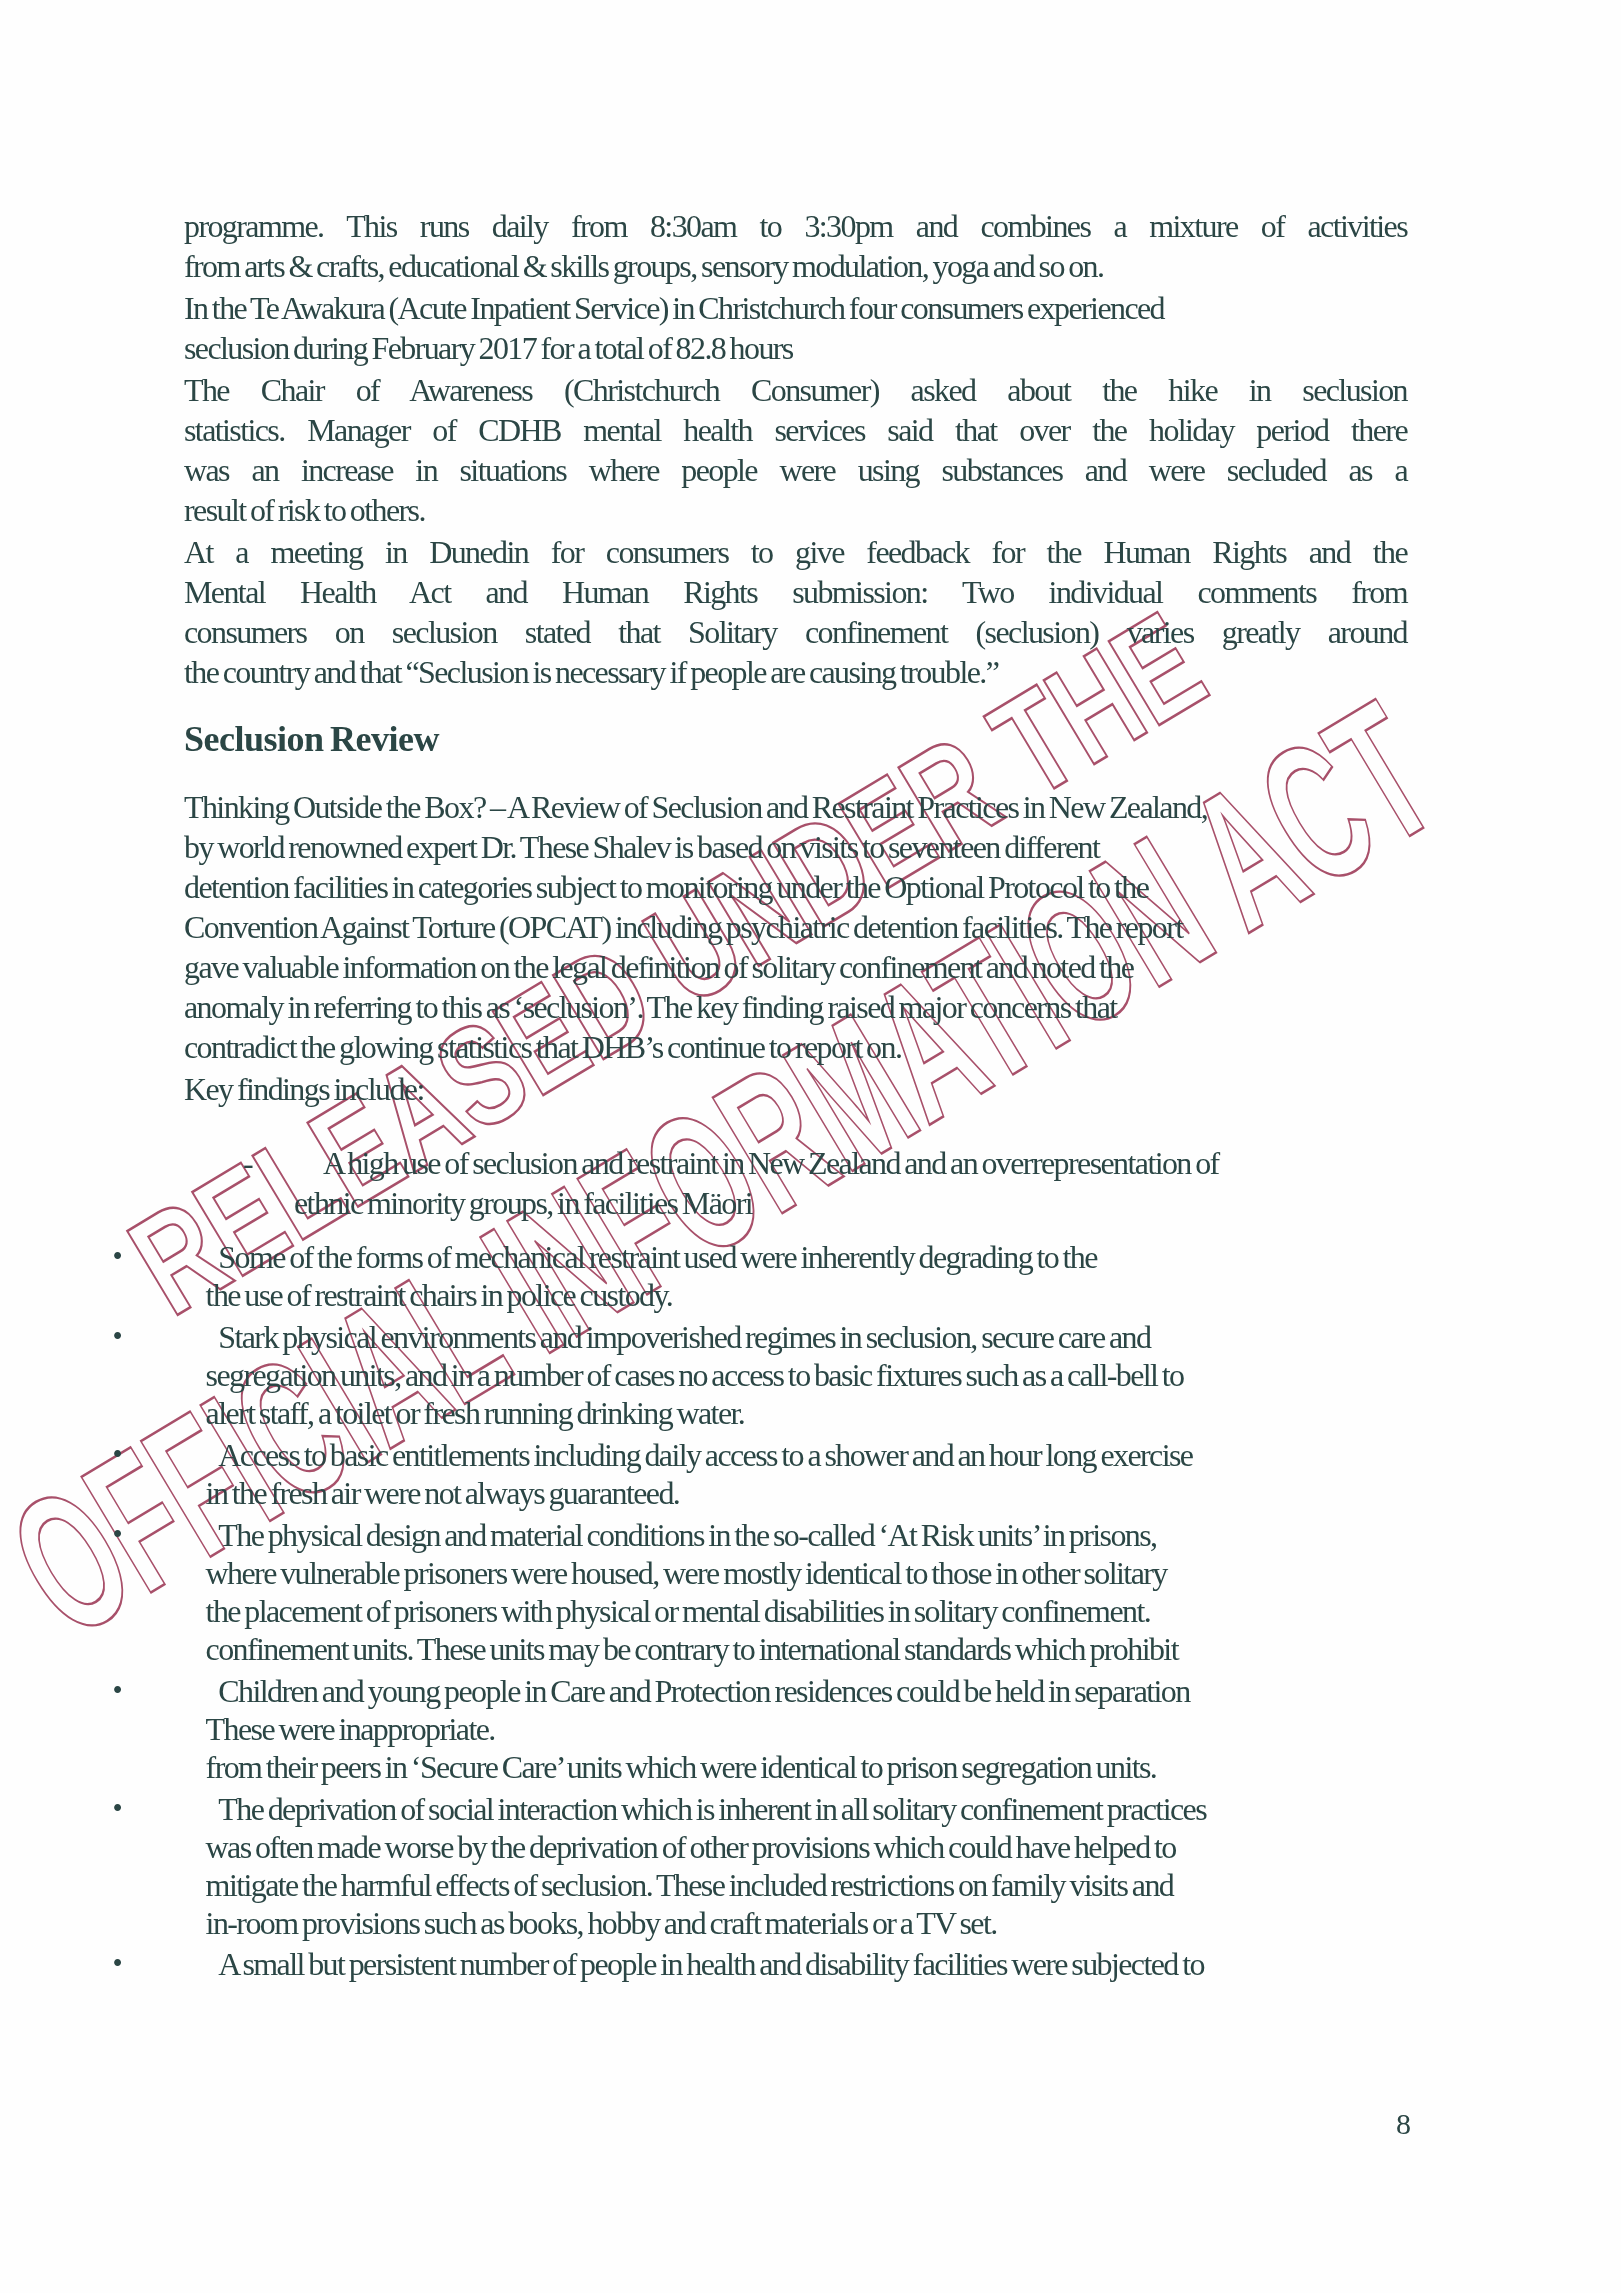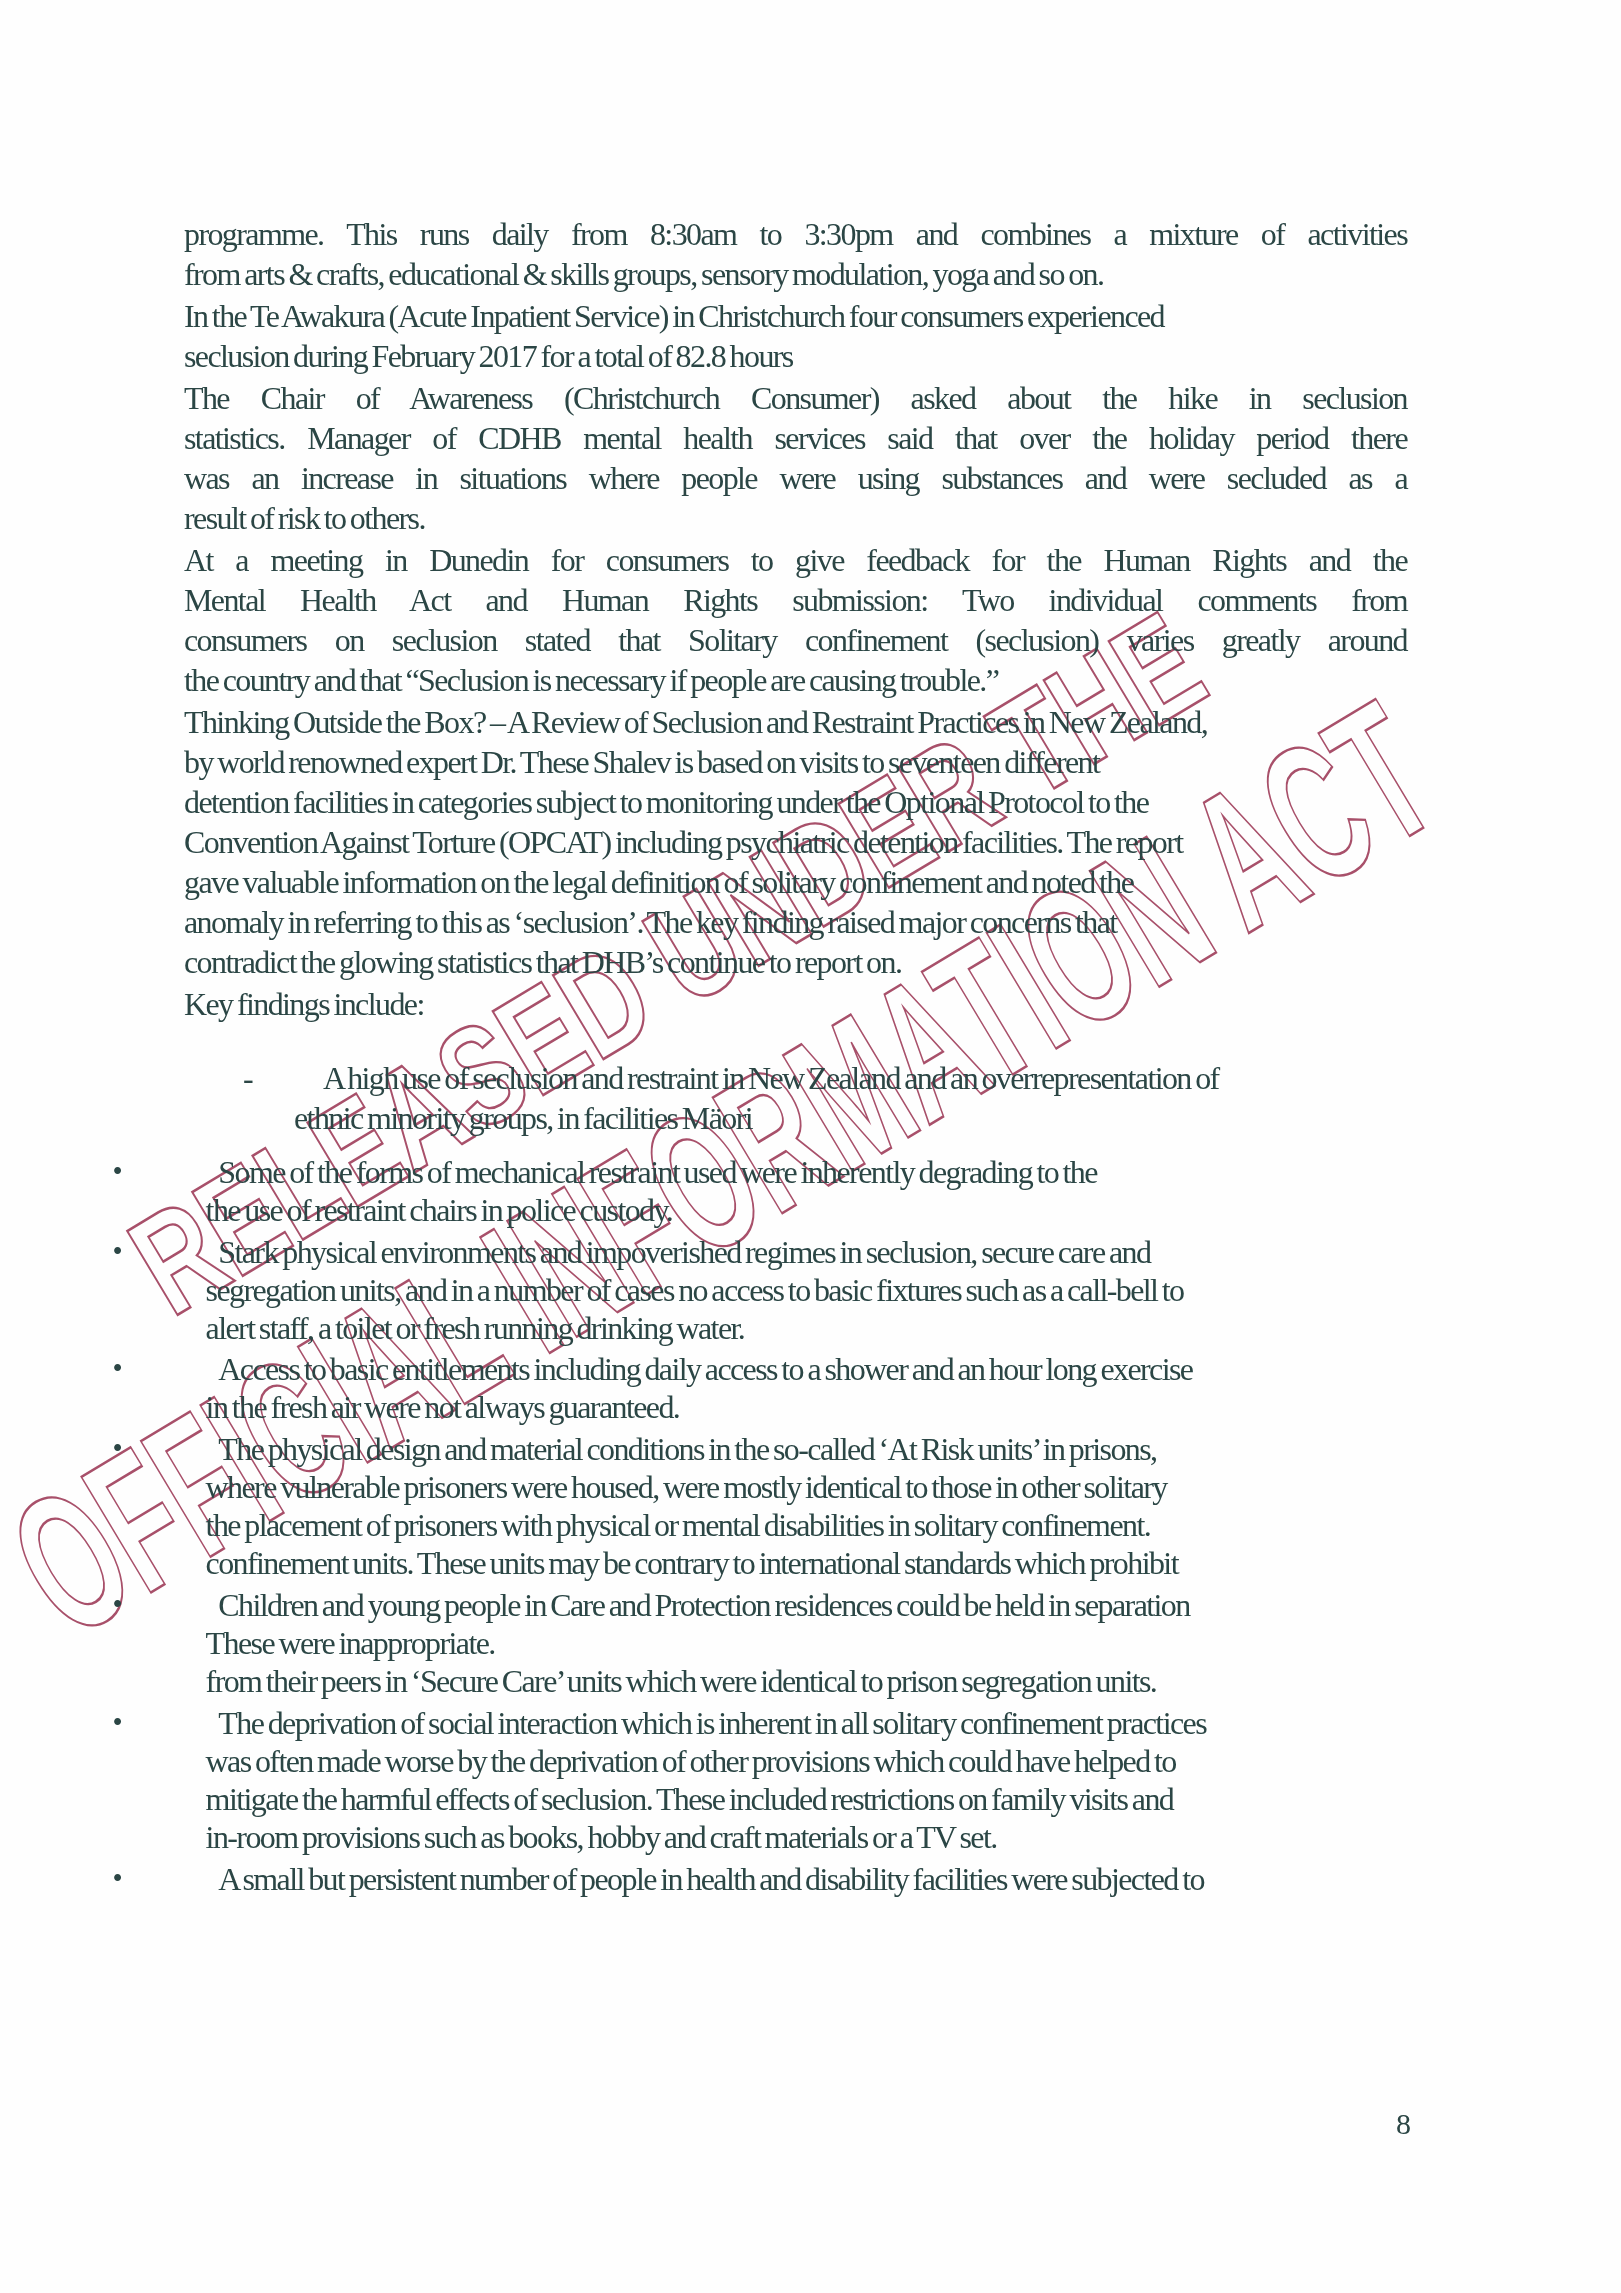--- a/index.html
+++ b/index.html
@@ -40,21 +40,21 @@
     left: 184px;
     top: 202px;
     width: 1223px;
     z-index: 2;
     font-size: 32px;
     line-height: 40px;
     letter-spacing: -1.6px;
     word-spacing: -2px;
   }
   .para { margin-top: 2px; }
-  .para:first-child { margin-top: 12px; }
+  .para:first-child { margin-top: 4px; }
   .line { white-space: nowrap; }
   .line.j { text-align: justify; text-align-last: justify; white-space: normal; }
   h2.heading {
     font-size: 36px;
     line-height: 40px;
     margin: 27.4px 0 28px 0;
     font-weight: bold;
     letter-spacing: -0.5px;
   }
   .dash-item {
@@ -120,20 +120,21 @@
       <div class="line">result of risk to others.</div>
     </div>
 
     <div class="para">
       <div class="line j">At a meeting in Dunedin for consumers to give feedback for the Human Rights and the</div>
       <div class="line j">Mental Health Act and Human Rights submission: Two individual comments from</div>
       <div class="line j">consumers on seclusion stated that Solitary confinement (seclusion) varies greatly around</div>
       <div class="line">the country and that “Seclusion is necessary if people are causing trouble.”</div>
     </div>
 
+    <h2 class="heading">Seclusion Review</h2>
 
     <div class="para">
       <div class="line">Thinking Outside the Box? – A Review of Seclusion and Restraint Practices in New Zealand,</div>
       <div class="line">by world renowned expert Dr. These Shalev is based on visits to seventeen different</div>
       <div class="line">detention facilities in categories subject to monitoring under the Optional Protocol to the</div>
       <div class="line">Convention Against Torture (OPCAT) including psychiatric detention facilities. The report</div>
       <div class="line">gave valuable information on the legal definition of solitary confinement and noted the</div>
       <div class="line">anomaly in referring to this as ‘seclusion’. The key finding raised major concerns that</div>
       <div class="line">contradict the glowing statistics that DHB’s continue to report on.</div>
     </div>

